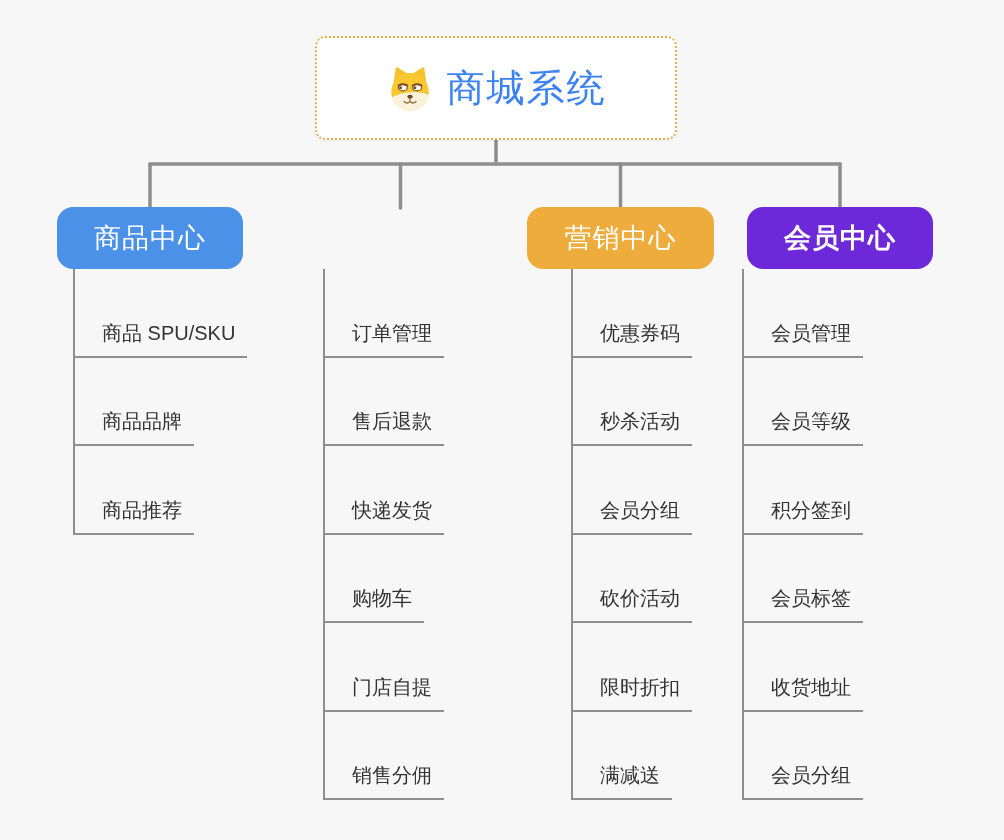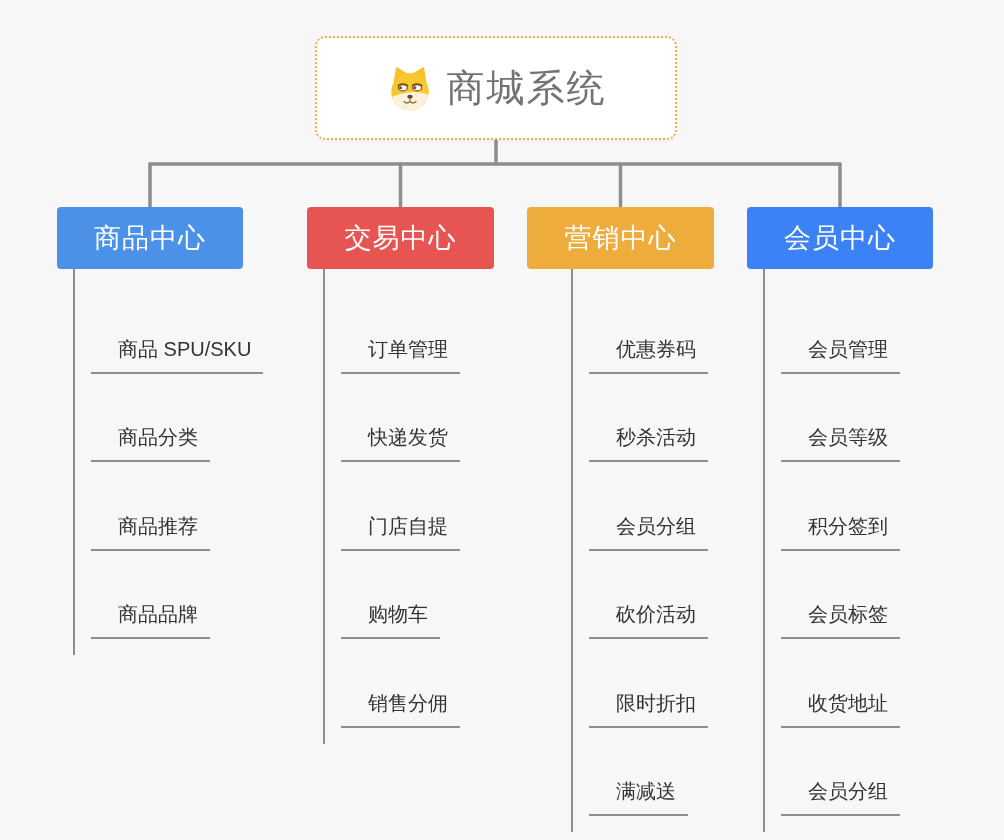--- a/index.html
+++ b/index.html
@@ -12,45 +12,45 @@
     background:#F7F7F7; overflow:hidden;
   }
   
   .root-node {
     position:absolute; left:315px; top:36px; width:362px; height:104px;
     background:#FFFFFF; border:2px dotted #F0AA46; border-radius:10px;
     box-sizing:border-box; display:flex; align-items:center; justify-content:center;
     gap:13px; box-shadow:0 1px 3px rgba(0,0,0,0.05);
   }
   .root-title {
-    font-size:38px; color:#737373; letter-spacing:2px; font-weight:500;
+    font-size:38px; color:#3b82f6; letter-spacing:2px; font-weight:500;
   }
   
   svg.connectors { position:absolute; left:0; top:0; }
   
   .branch-header {
-    position:absolute; top:207px; height:62px; border-radius:4px;
+    position:absolute; top:207px; height:62px; border-radius:16px;
     color:#FFFFFF; font-size:27px; letter-spacing:1px;
     display:flex; align-items:center; justify-content:center;
     box-sizing:border-box;
   }
   .bh0 { left:57px;  width:186px; }
   .bh1 { left:307px; width:187px; }
   .bh2 { left:527px; width:187px; }
   .bh3 { left:747px; width:186px; }
   
   .branch-list {
     position:absolute; top:269px;
     border-left:2px solid #8F8F8F;
-    display:flex; flex-direction:column; margin:0; padding:16px; list-style:none;
+    display:flex; flex-direction:column; margin:0; padding:0; list-style:none;
   }
   .bl0 { left:73px; }
   .bl1 { left:323px;font-family:Liberation Mono, monospace; }
   .bl2 { left:543px;margin-left:28px; }
-  .bl3 { left:763px;text-align:right; }
+  .bl3 { left:742px;text-align:right; }
   .leaf {
     height:88.5px; box-sizing:border-box;
     display:flex; align-items:flex-end;
     width:max-content; white-space:nowrap;
     border-bottom:2px solid #8F8F8F;
     padding:0 12px 9px 27px;
     font-size:20px; color:#333333;
   }
 </style>
 </head>
@@ -95,42 +95,39 @@
         <path d="M32 45.5 L32 49" stroke="#8A6B3F" stroke-width="1.5" stroke-linecap="round"></path>
         <path d="M24 50 Q28 54 32 50 Q36 54 40 50" stroke="#8A6B3F" stroke-width="1.6" fill="none" stroke-linecap="round"></path>
       </svg>
     </span>
     <span class="root-title">商城系统</span>
   </div>
 
   <div class="branch-header bh0" style="background: rgb(75, 145, 232);">
     <span>商品中心</span>
   </div>
-  <div class="branch-header bh1" style="background: rgb(230, 85, 82);">
-    <span>交易中心</span>
-  </div>
   <div class="branch-header bh2" style="background: rgb(237, 172, 60);">
     <span>营销中心</span>
   </div>
-  <div class="branch-header bh3" style="background: #3b82f6;">
+  <div class="branch-header bh3" style="background: #6d28d9; font-weight: bold;">
     <span>会员中心</span>
   </div>
 
   <ul class="branch-list bl0">
     <li class="leaf">商品 SPU/SKU</li>
-    <li class="leaf">商品分类</li>
+    <li class="leaf">商品品牌</li>
     <li class="leaf">商品推荐</li>
-    <li class="leaf">商品品牌</li>
   </ul>
 
   <ul class="branch-list bl1">
     <li class="leaf">订单管理</li>
+    <li class="leaf">售后退款</li>
     <li class="leaf">快递发货</li>
+    <li class="leaf">购物车</li>
     <li class="leaf">门店自提</li>
-    <li class="leaf">购物车</li>
     <li class="leaf">销售分佣</li>
   </ul>
 
   <ul class="branch-list bl2">
     <li class="leaf">优惠券码</li>
     <li class="leaf">秒杀活动</li>
     <li class="leaf">会员分组</li>
     <li class="leaf">砍价活动</li>
     <li class="leaf">限时折扣</li>
     <li class="leaf">满减送</li>

